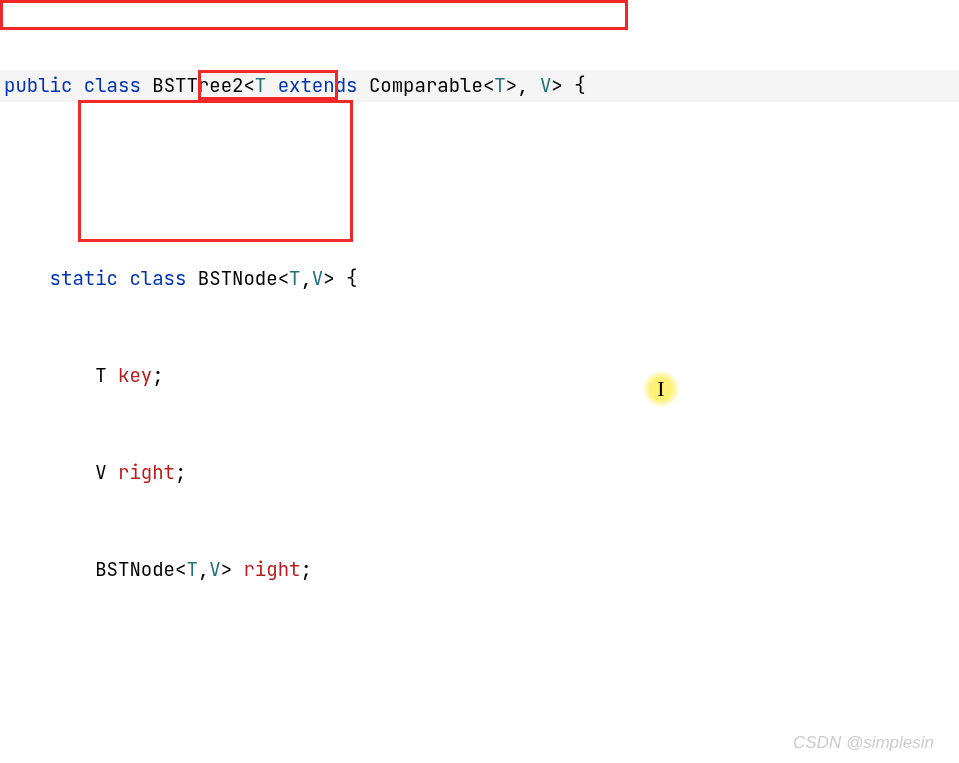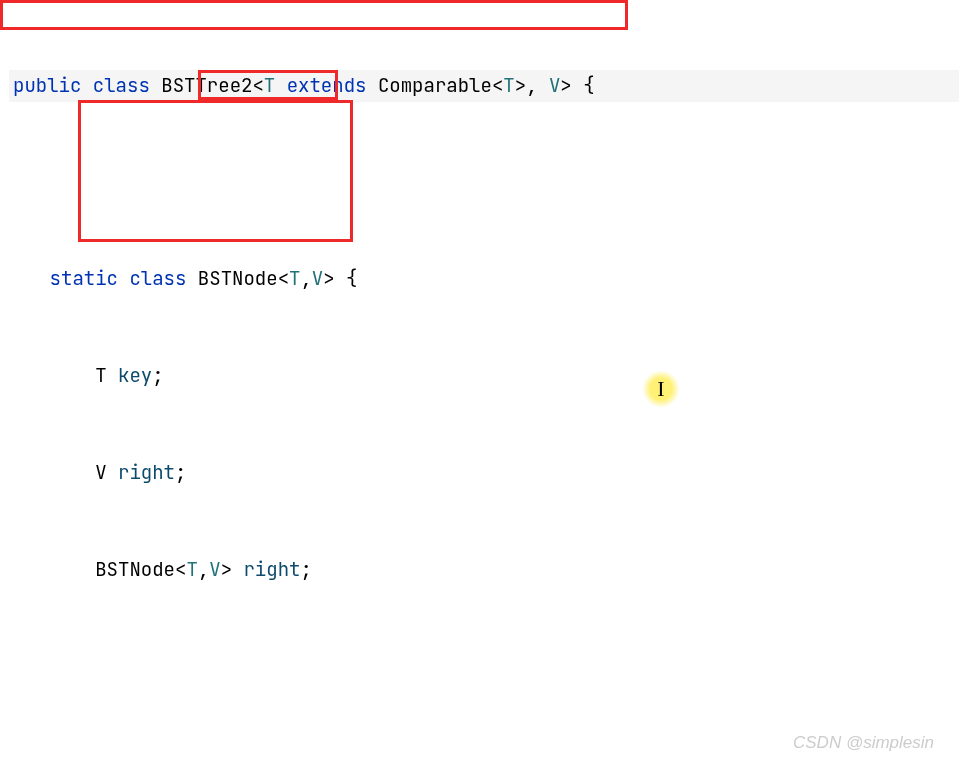--- a/index.html
+++ b/index.html
@@ -16,26 +16,25 @@
   .code-container {
     padding: 5px 0;
     white-space: pre;
   }
   .line {
     padding: 0 4px;
     min-height: 32px;
   }
   .line.top-highlight {
     background: #f5f5f5;
-    margin-left: 9px;
   }
   .kw { color: #0033b3; }
   .type-def { color: #000000; }
   .generic { color: #207178; }
-  .field { color: #0c4a6e; }
+  .field { color: #b91c1c; }
   .punct { color: #000000; }
   
   .red-box {
     position: absolute;
     border: 3px solid #ef2929;
     pointer-events: none;
   }
   .cursor-highlight {
     position: absolute;
     width: 38px;

